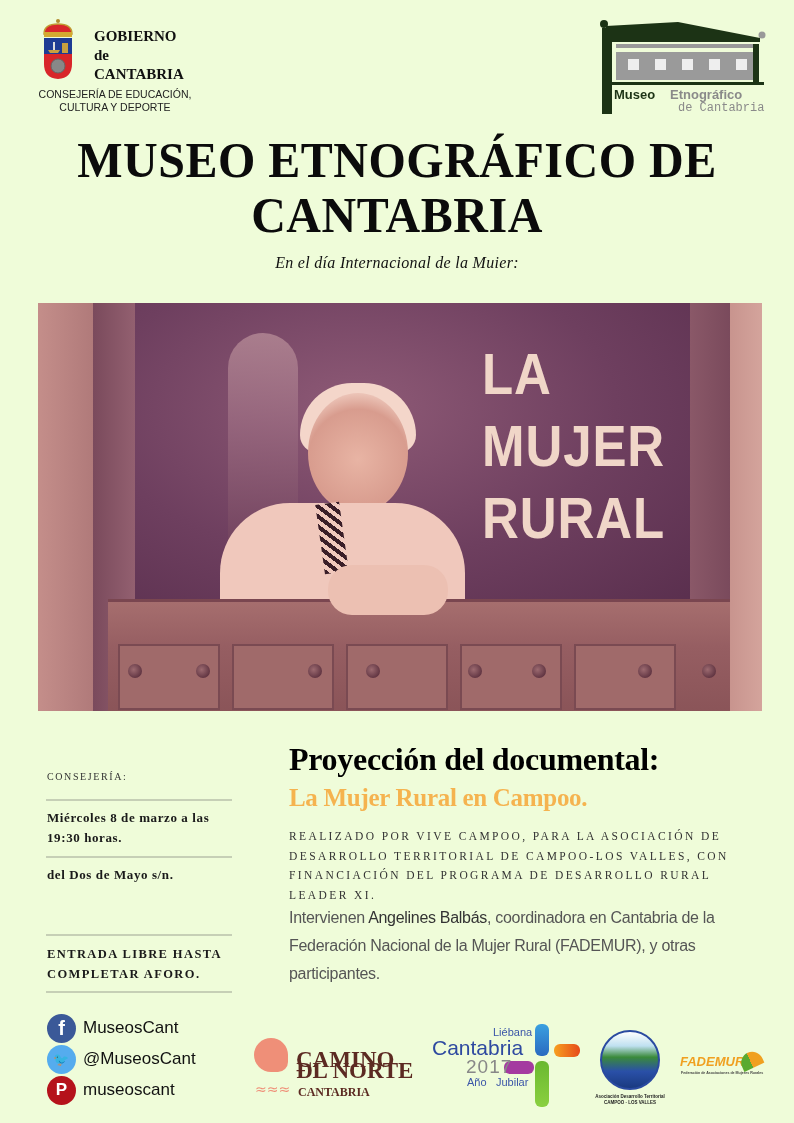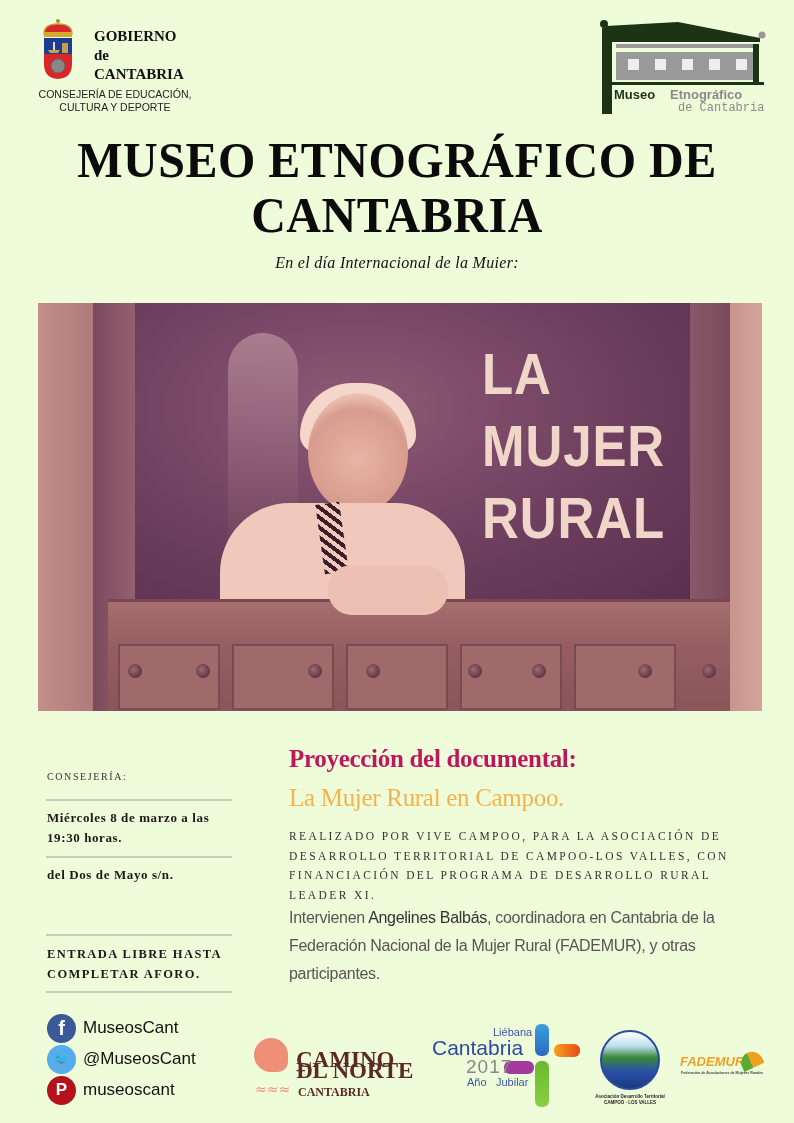--- a/index.html
+++ b/index.html
@@ -44,22 +44,22 @@
     #hero .hands { position: absolute; left: 290px; top: 262px; width: 120px; height: 50px; border-radius: 24px; background: #ecc0b2; }
     #hero-text { position: absolute; left: 444px; top: 35px; font-family: "Liberation Sans", sans-serif; font-weight: bold; font-size: 58px; line-height: 72px; color: #f0d6c8; letter-spacing: 1px; transform: scaleX(0.88); transform-origin: left top; }
 
     
     #info-heading { left: 47px; top: 771px; font-family: "Liberation Serif", serif; font-size: 10px; letter-spacing: 1.6px; color: #333; }
     .divider { position: absolute; left: 46px; width: 186px; height: 2px; background: #c6cfb6; }
     .info-block { position: absolute; left: 47px; width: 190px; font-family: "Liberation Serif", serif; font-weight: bold; font-size: 13px; line-height: 20px; letter-spacing: 0.6px; color: #1a1a1a; }
     .info-caps { letter-spacing: 1.4px; font-size: 12.5px; }
 
     
-    #proj-title { left: 289px; top: 744px; font-family: "Liberation Serif", serif; font-weight: bold; font-size: 25px; line-height: 30px; color: #be185d; letter-spacing: -0.3px; }
-    #proj-sub { left: 289px; top: 783px; font-family: "Liberation Serif", serif; font-weight: normal; font-size: 25px; line-height: 30px; color: #f5b34f; letter-spacing: -0.3px; }
+    #proj-title { left: 289px; top: 744px; font-family: "Liberation Serif", serif; font-weight: bold; font-size: 32px; line-height: 30px; color: #000000; letter-spacing: -0.3px; }
+    #proj-sub { left: 289px; top: 783px; font-family: "Liberation Serif", serif; font-weight: bold; font-size: 25px; line-height: 30px; color: #f5b34f; letter-spacing: -0.3px; }
     #proj-desc { left: 289px; top: 827px; width: 475px; font-family: "Liberation Serif", serif; font-size: 11.5px; line-height: 19.5px; letter-spacing: 2.4px; color: #333; text-transform: uppercase; }
     #proj-body { left: 289px; top: 904px; width: 480px; font-family: "Liberation Sans", sans-serif; font-size: 16px; line-height: 28px; color: #555; letter-spacing: -0.3px; }
     #proj-body .hl { color: #333; }
 
     
     .social { position: absolute; left: 47px; height: 28px; display: flex; align-items: center; }
     .social .ic { width: 29px; height: 29px; border-radius: 50%; display: flex; align-items: center; justify-content: center; color: #fff; font-family: "Liberation Sans", sans-serif; font-weight: bold; margin-right: 7px; }
     .social .txt { font-family: "Liberation Sans", sans-serif; font-size: 17px; color: #111; }
 
     

